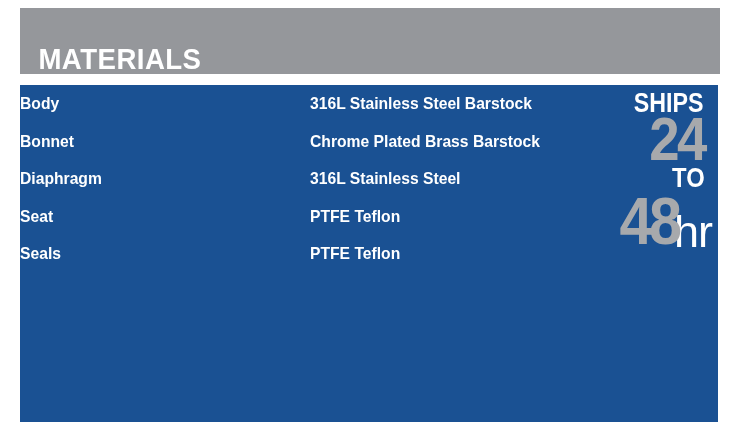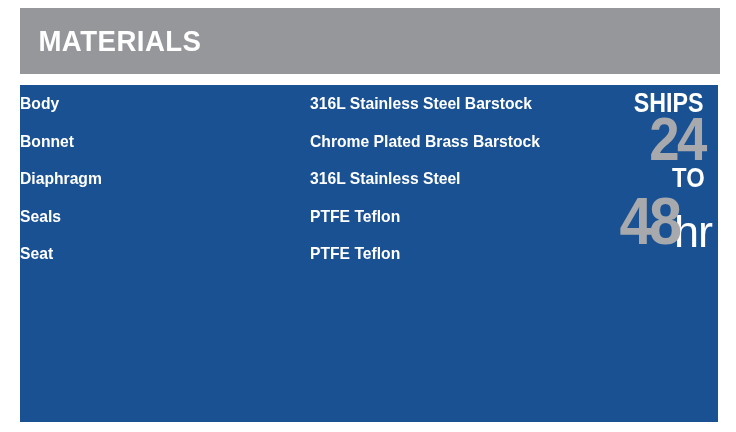--- a/index.html
+++ b/index.html
@@ -26,21 +26,21 @@
 
   
   #materials-header {
     position: absolute;
     left: 20px;
     top: 8px;
     width: 700px;
     height: 66px;
     background: #95979b;
     display: flex;
-    align-items: center;
+    align-items: flex-end;
   }
   #materials-header-title {
     color: #ffffff;
     font-size: 30px;
     font-weight: bold;
     letter-spacing: 0.5px;
     padding-left: 20px;
     line-height: 1;
     transform: scaleX(0.92);
     transform-origin: left center;
@@ -186,25 +186,25 @@
         </tr>
         <tr>
           <td class="cell-component"><span class="cell-text">Bonnet</span></td>
           <td class="cell-material"><span class="cell-text">Chrome Plated Brass Barstock</span></td>
         </tr>
         <tr>
           <td class="cell-component"><span class="cell-text">Diaphragm</span></td>
           <td class="cell-material"><span class="cell-text">316L Stainless Steel</span></td>
         </tr>
         <tr>
+          <td class="cell-component"><span class="cell-text">Seat</span></td>
+          <td class="cell-material"><span class="cell-text">PTFE Teflon</span></td>
+        </tr>
+        <tr>
           <td class="cell-component"><span class="cell-text">Seals</span></td>
-          <td class="cell-material"><span class="cell-text">PTFE Teflon</span></td>
-        </tr>
-        <tr>
-          <td class="cell-component"><span class="cell-text">Seat</span></td>
           <td class="cell-material"><span class="cell-text">PTFE Teflon</span></td>
         </tr>
       </tbody>
     </table>
 
     <div id="ships-badge">
       <div id="ships-word">SHIPS</div>
       <div id="ships-24">24</div>
       <div id="ships-to">TO</div>
       <div id="ships-48hr">

